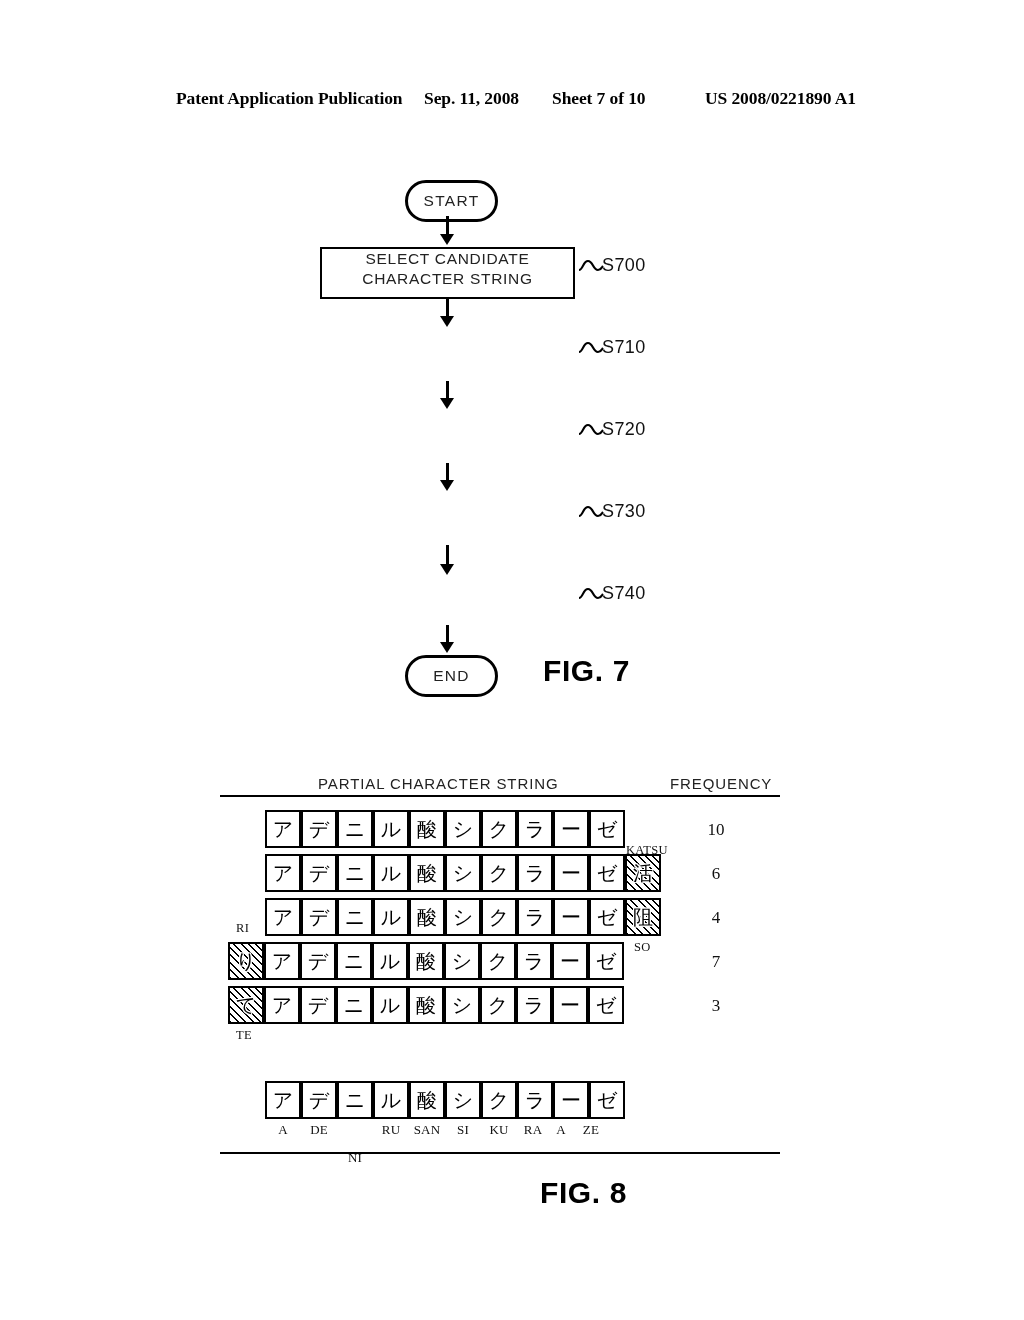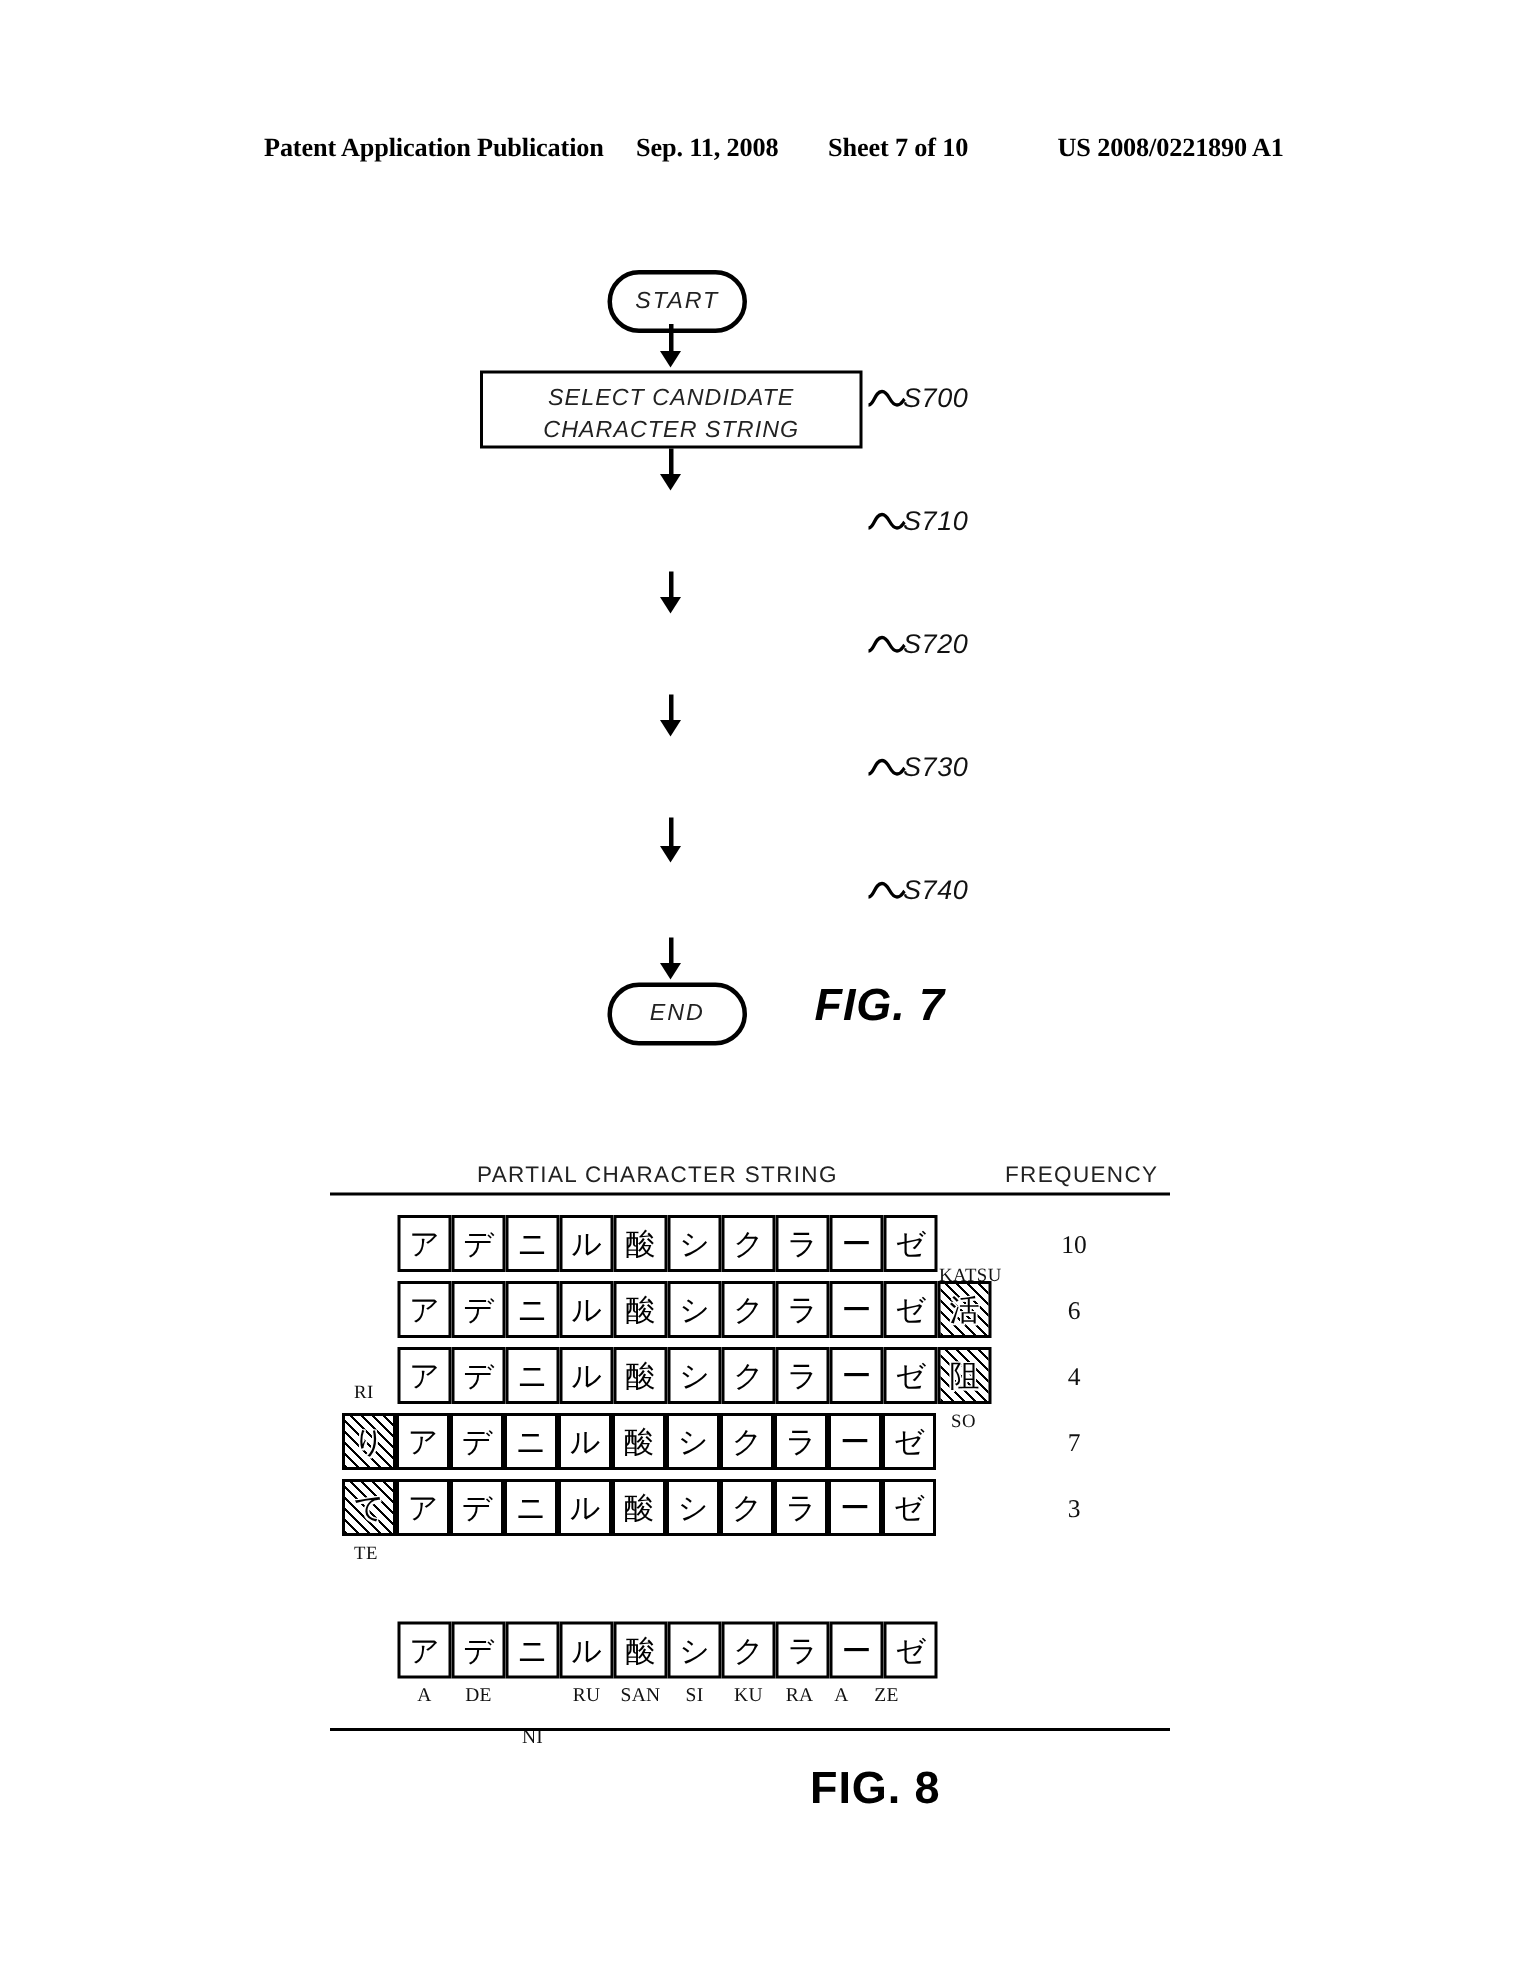--- a/index.html
+++ b/index.html
@@ -28,41 +28,41 @@
     font-size: 17.5px;
     letter-spacing: -0.1px;
     white-space: nowrap;
   }
   #page-header .hdr-pub   { position: absolute; left: 0px;   top: 0; margin-left: 48px; }
   #page-header .hdr-date  { position: absolute; left: 296px; top: 0; }
   #page-header .hdr-sheet { position: absolute; left: 424px; top: 0; }
   #page-header .hdr-pat   { position: absolute; left: 577px; top: 0; }
 
   
-  #figure7 { position: absolute; left: 0; top: 0; width: 1024px; height: 720px; font-style: italic; }
+  #figure7 { position: absolute; left: 0; top: 0; width: 1024px; height: 720px; }
 
   .terminator {
     position: absolute;
     border: 3px solid #000;
     border-radius: 22px;
     background: #fff;
     display: flex;
     align-items: center;
     justify-content: center;
     font-size: 15.5px;
     letter-spacing: 1.3px;
     color: #222;
   }
   .procbox {
     position: absolute;
     border: 2.5px solid #000;
     background: #fff;
     box-sizing: border-box;
     display: flex;
-    align-items: flex-end;
+    align-items: flex-start;
     font-size: 15.5px;
     letter-spacing: 0.7px;
     line-height: 1.32;
     color: #222;
   }
   .procbox.center { justify-content: center; text-align: center; }
   .procbox.left   { justify-content: flex-start; text-align: left; padding-left: 14px; }
 
   .vline {
     position: absolute;

